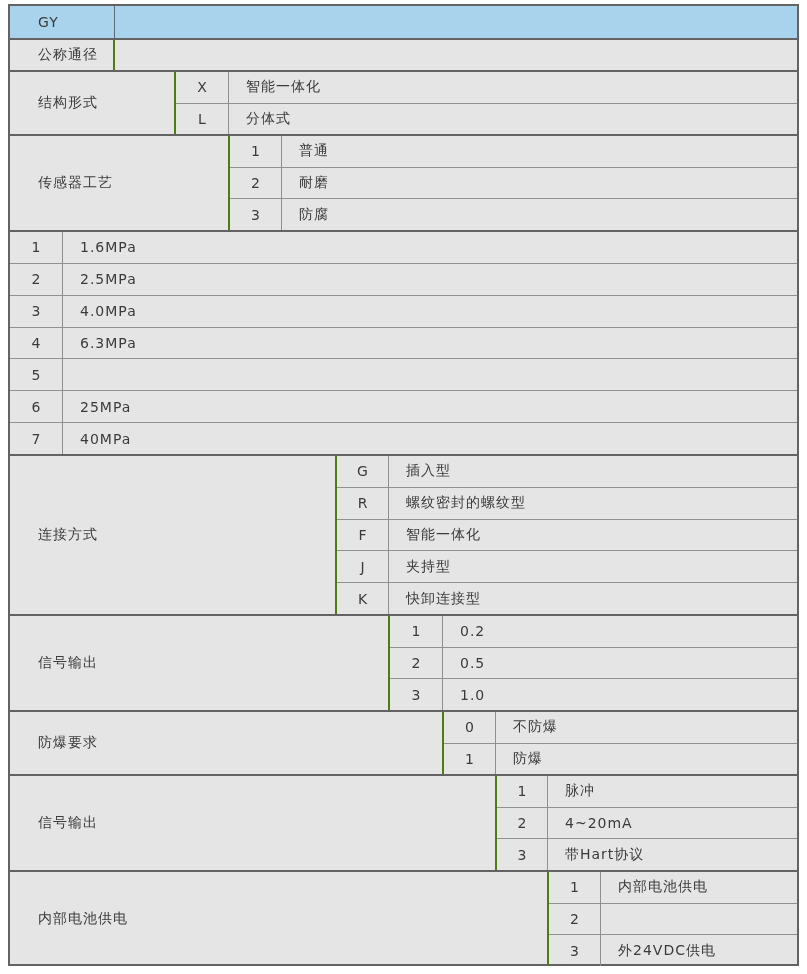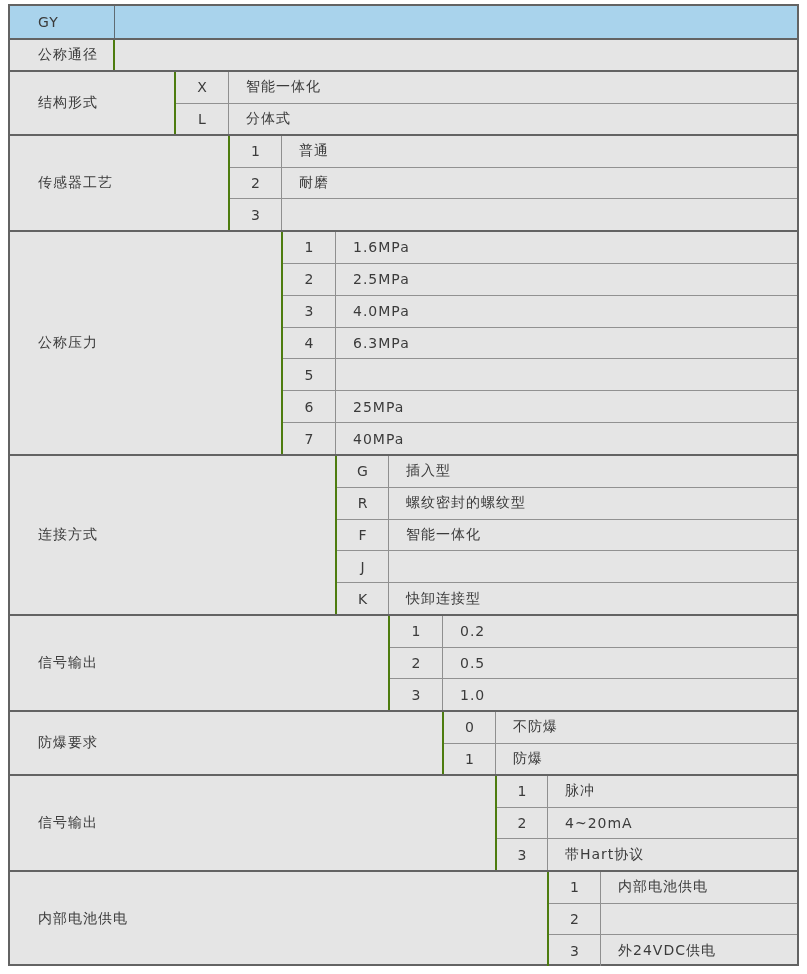--- a/index.html
+++ b/index.html
@@ -105,26 +105,26 @@
         <div class="orow">
           <div class="code-cell">1</div>
           <div class="desc-cell">普通</div>
         </div>
         <div class="orow">
           <div class="code-cell">2</div>
           <div class="desc-cell">耐磨</div>
         </div>
         <div class="orow">
           <div class="code-cell">3</div>
+          <div class="desc-cell">防腐</div>
         </div>
       </div>
     </div>
 
     <div class="sec s4">
-      <div class="label-cell">公称压力</div>
       <div class="rows">
         <div class="orow">
           <div class="code-cell">1</div>
           <div class="desc-cell">1.6MPa</div>
         </div>
         <div class="orow">
           <div class="code-cell">2</div>
           <div class="desc-cell">2.5MPa</div>
         </div>
         <div class="orow">
@@ -159,20 +159,21 @@
         <div class="orow">
           <div class="code-cell">R</div>
           <div class="desc-cell">螺纹密封的螺纹型</div>
         </div>
         <div class="orow">
           <div class="code-cell">F</div>
           <div class="desc-cell">智能一体化</div>
         </div>
         <div class="orow">
           <div class="code-cell">J</div>
+          <div class="desc-cell">夹持型</div>
         </div>
         <div class="orow">
           <div class="code-cell">K</div>
           <div class="desc-cell">快卸连接型</div>
         </div>
       </div>
     </div>
 
     <div class="sec s6">
       <div class="label-cell">信号输出</div>

